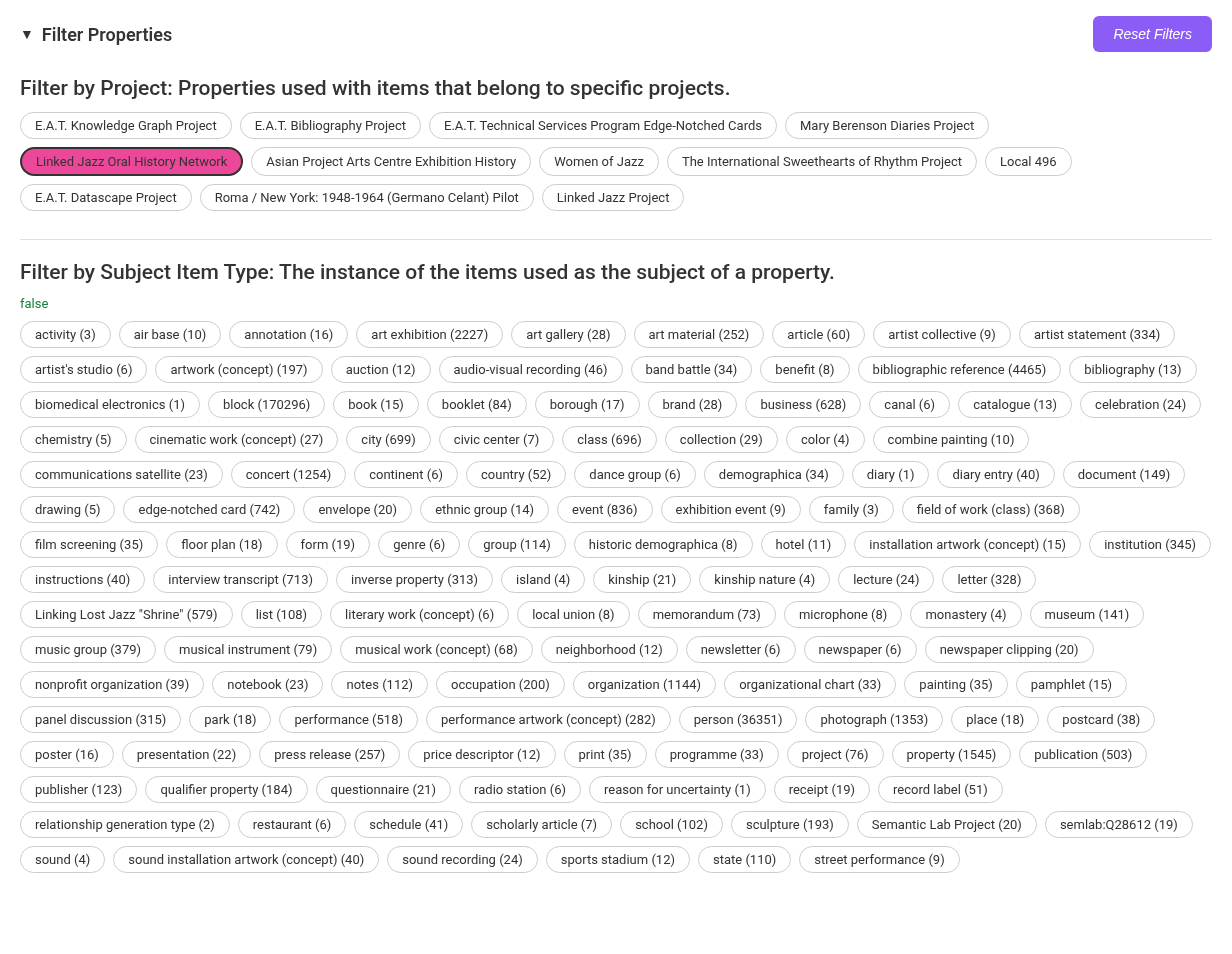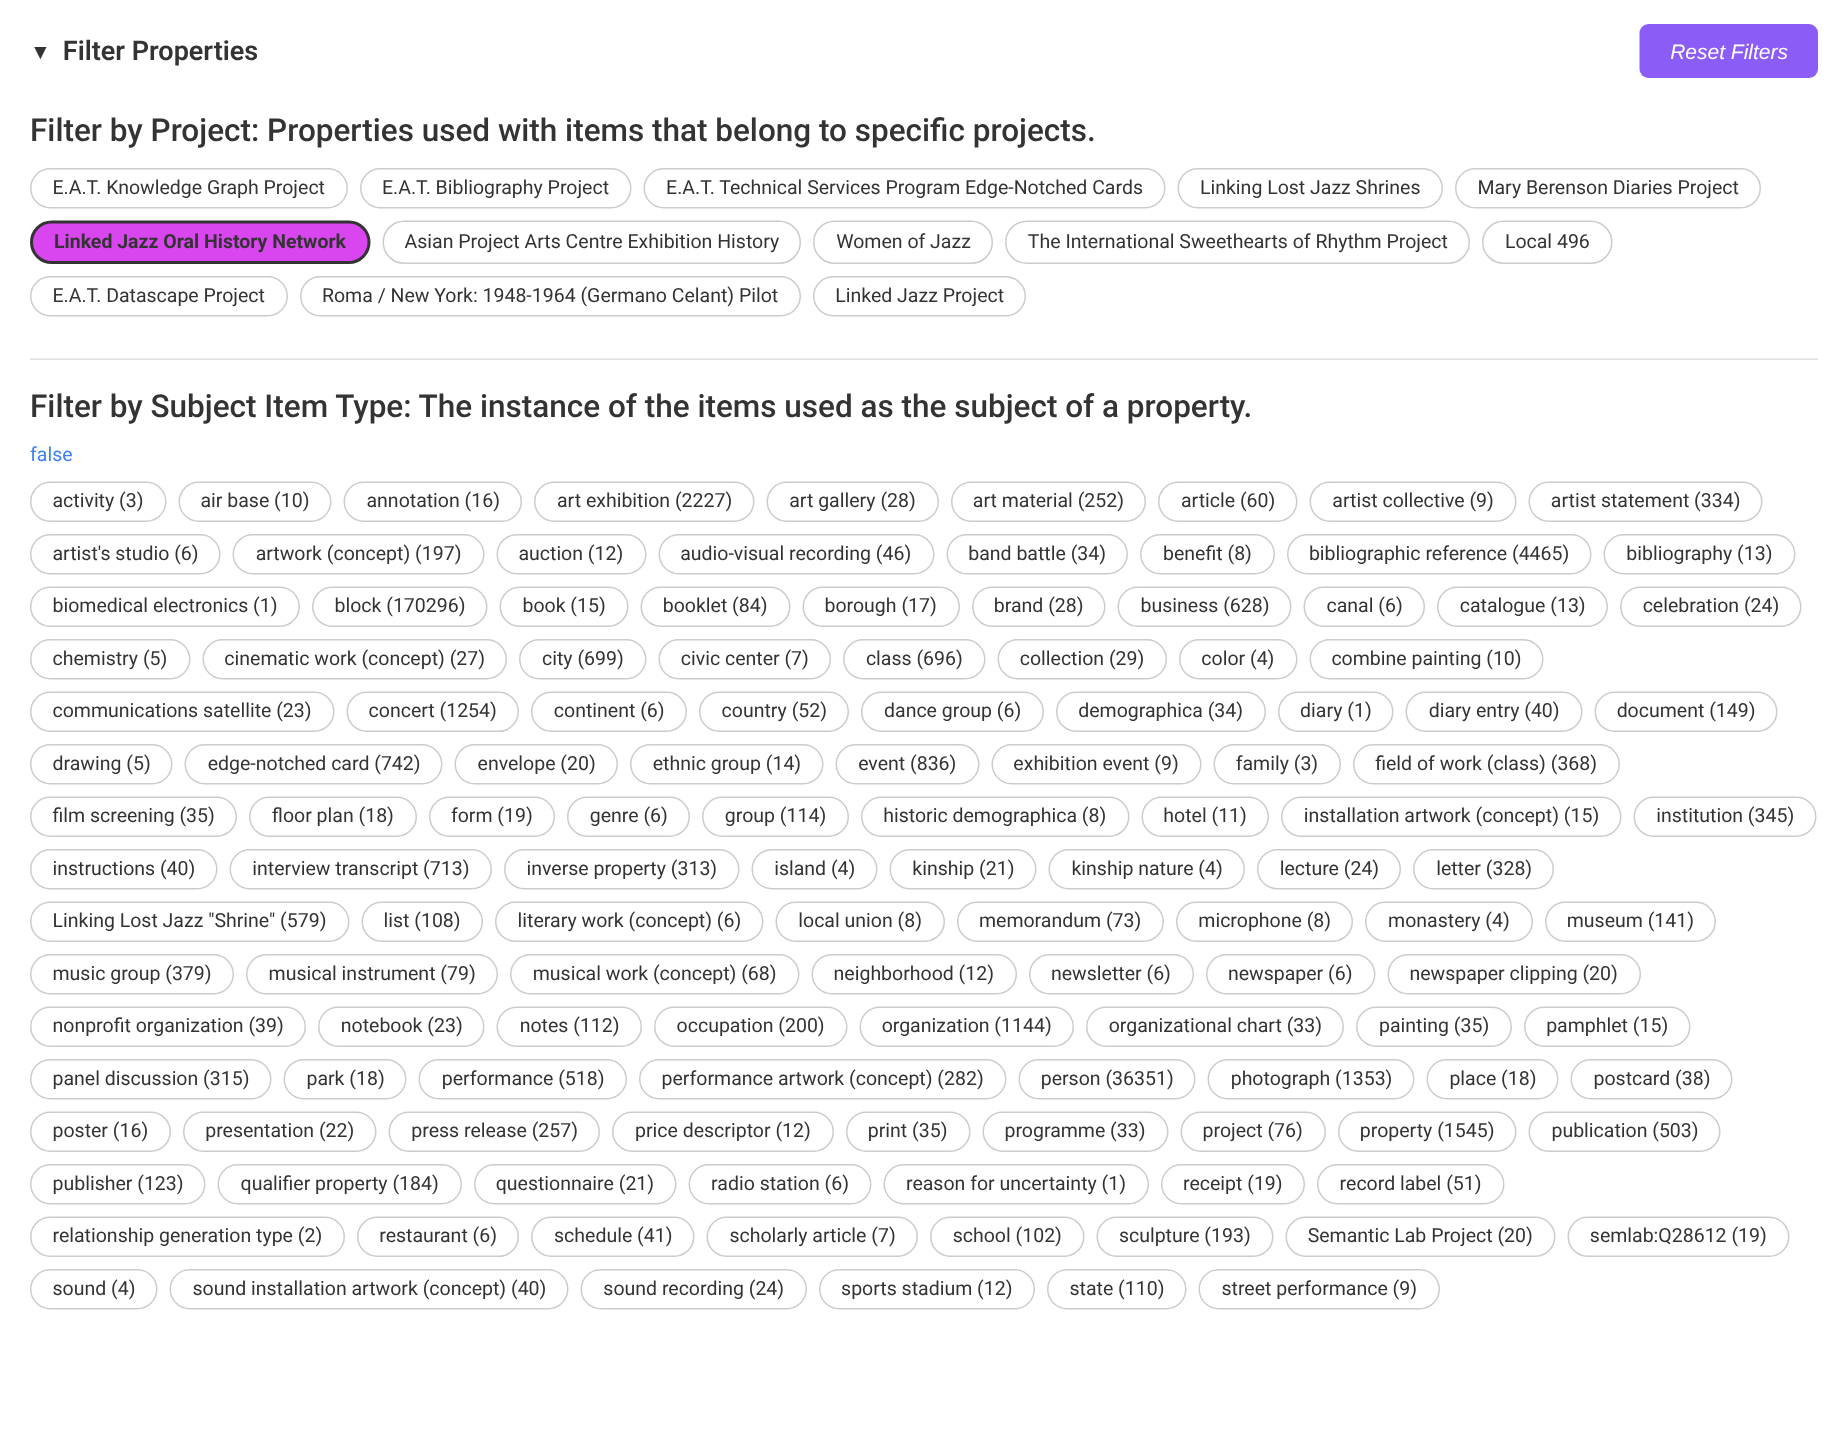--- a/index.html
+++ b/index.html
@@ -41,44 +41,44 @@
       margin-bottom: 28px;
     }
     .section-title {
       font-size: 21px;
       font-weight: 500;
       margin-bottom: 12px;
       color: #333;
     }
     .false-label {
       font-size: 13px;
-      color: #3b82f6;
+      color: #15803d;
       margin-bottom: 10px;
     }
     .tag-group {
       display: flex;
       flex-wrap: wrap;
       gap: 8px;
     }
     .tag {
       display: inline-flex;
       align-items: center;
       border: 1px solid #ccc;
       border-radius: 20px;
       padding: 5px 14px;
       font-size: 13px;
       cursor: pointer;
       background: #fff;
       white-space: nowrap;
       transition: background 0.15s, border-color 0.15s;
     }
     .tag.active {
-      background: #d946ef;
+      background: #ec4899;
       border: 2px solid #333;
-      font-weight: 700;
+      font-weight: 400;
     }
     hr.section-divider {
       border: none;
       border-top: 1px solid #e0e0e0;
       margin: 20px 0;
     }
   </style>
 </head>
 <body>
 
@@ -89,21 +89,20 @@
   </div>
   <button class="reset-btn">Reset Filters</button>
 </div>
 
 <div class="section">
   <div class="section-title">Filter by Project: Properties used with items that belong to specific projects.</div>
   <div class="tag-group" id="project-tags">
       <span class="tag">E.A.T. Knowledge Graph Project</span>
       <span class="tag">E.A.T. Bibliography Project</span>
       <span class="tag">E.A.T. Technical Services Program Edge-Notched Cards</span>
-      <span class="tag">Linking Lost Jazz Shrines</span>
       <span class="tag">Mary Berenson Diaries Project</span>
       <span class="tag active">Linked Jazz Oral History Network</span>
       <span class="tag">Asian Project Arts Centre Exhibition History</span>
       <span class="tag">Women of Jazz</span>
       <span class="tag">The International Sweethearts of Rhythm Project</span>
       <span class="tag">Local 496</span>
       <span class="tag">E.A.T. Datascape Project</span>
       <span class="tag">Roma / New York: 1948-1964 (Germano Celant) Pilot</span>
       <span class="tag">Linked Jazz Project</span>
     </div>

